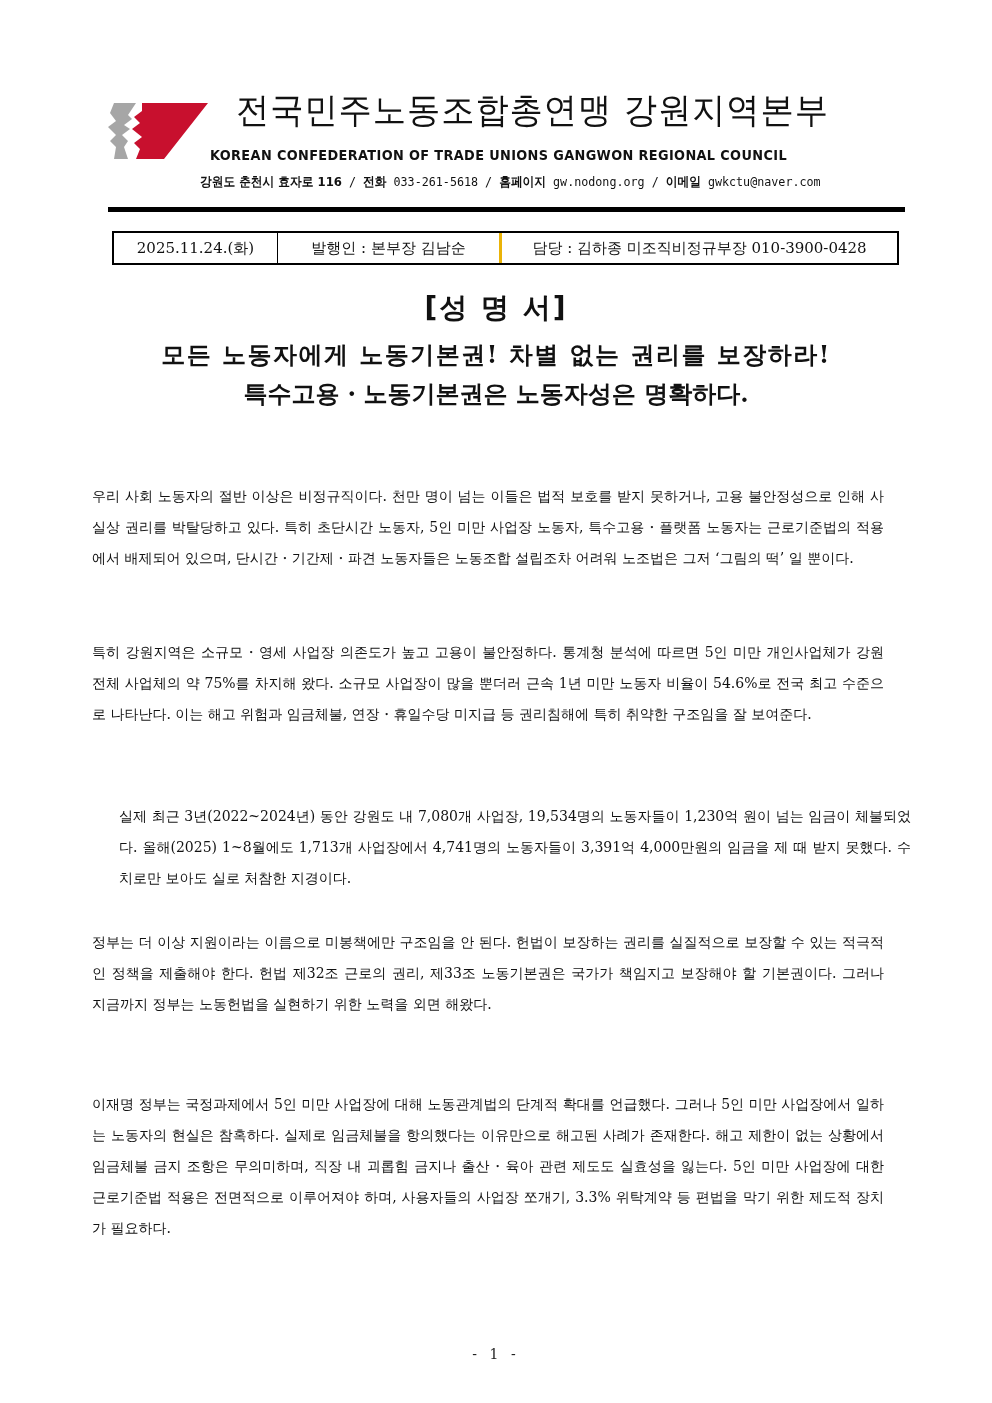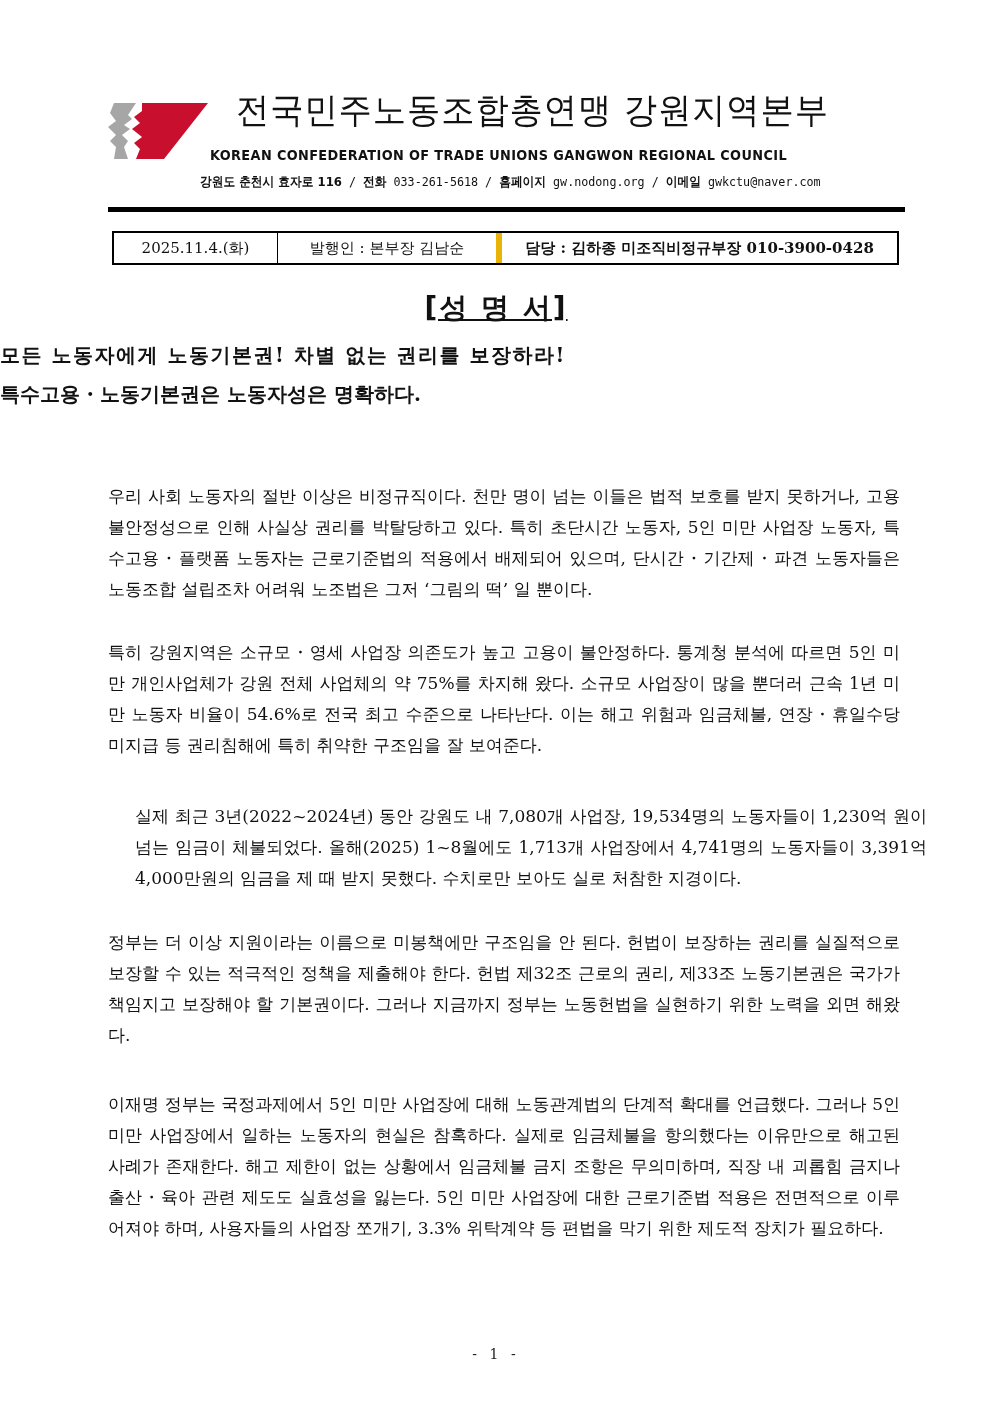--- a/index.html
+++ b/index.html
@@ -9,30 +9,30 @@
     .logo { position: absolute; left: 106px; top: 97px; width: 102px; height: 62px; }
     .org-title { position: absolute; left: 236px; top: 88px; width: 620px; font-family: "DejaVu Sans", sans-serif; font-size: 35px; letter-spacing: 1px; line-height: 44px; color: #111; white-space: nowrap; transform: scaleX(0.95); transform-origin: left; }
     .org-eng { position: absolute; left: 210px; top: 145px; width: 650px; font-family: "DejaVu Sans", sans-serif; font-size: 14px; font-weight: bold; letter-spacing: 0.4px; line-height: 20px; color: #111; white-space: nowrap; transform: scaleX(0.92); transform-origin: left; }
     .contact { position: absolute; left: 200px; top: 173px; width: 660px; font-size: 13px; line-height: 18px; color: #111; white-space: nowrap; font-family: "DejaVu Sans Mono", monospace; transform: scaleX(0.9); transform-origin: left; }
     .contact .b { font-family: "DejaVu Sans", sans-serif; font-weight: bold; }
     .rule { position: absolute; left: 108px; top: 207px; width: 797px; height: 5px; background: #000; }
 
     .info-table { position: absolute; left: 112px; top: 231px; width: 787px; height: 34px; border: 2px solid #000; box-sizing: border-box; display: flex; }
     .info-cell { height: 100%; display: flex; align-items: center; justify-content: center; font-size: 15px; color: #111; box-sizing: border-box; white-space: nowrap; }
     .info-cell.c1 { width: 164px; border-right: 1px solid #000; transform-origin: center; }
-    .info-cell.c2 { width: 224px; border-right: 6px solid #eab308; }
-    .info-cell.c3 { flex: 1; font-weight: bold; }
+    .info-cell.c2 { width: 224px; border-right: 3px solid #eab308; }
+    .info-cell.c3 { flex: 1; }
 
-    .doc-type { position: absolute; left: 0; width: 992px; top: 290px; text-align: center; font-family: "DejaVu Sans", sans-serif; font-weight: bold; font-size: 28px; line-height: 36px; letter-spacing: 2px; text-decoration: underline; }
-    .headline { position: absolute; left: 0; width: 992px; text-align: left; font-weight: bold; font-size: 20px; line-height: 28px; white-space: nowrap; }
+    .doc-type { position: absolute; left: 0; width: 992px; top: 290px; text-align: center; font-family: "DejaVu Sans", sans-serif; font-weight: bold; font-size: 28px; line-height: 36px; letter-spacing: 2px; }
+    .headline { position: absolute; left: 0; width: 992px; text-align: center; font-weight: bold; font-size: 24px; line-height: 28px; white-space: nowrap; }
     .h1 { top: 341px; letter-spacing: 1.5px; }
     .h2 { top: 380px; letter-spacing: 0px; }
     .h3 { top: 419px; }
 
-    .para { position: absolute; left: 108px; width: 792px; font-size: 17px; line-height: 31px; color: #111; text-align: justify; }
+    .para { position: absolute; left: 92px; width: 792px; font-size: 14px; line-height: 31px; color: #111; text-align: justify; }
     .para p { margin: 0; }
     .p1 { top: 481px; }
     .p2 { top: 637px; }
     .p3 { top: 801px; margin-left: 27px; }
     .p4 { top: 927px; }
     .p5 { top: 1089px; }
 
     .page-num { position: absolute; left: 0; width: 992px; top: 1346px; text-align: center; font-size: 14px; color: #222; letter-spacing: 4px; }
   </style>
 </head>
@@ -48,21 +48,21 @@
   <div class="org-title">전국민주노동조합총연맹 강원지역본부</div>
   <div class="org-eng">KOREAN CONFEDERATION OF TRADE UNIONS GANGWON REGIONAL COUNCIL</div>
 
   <div class="contact">
     <span class="b">강원도 춘천시 효자로 116</span><span> / </span><span class="b">전화</span> <span>033-261-5618</span><span> / </span><span class="b">홈페이지</span> <span>gw.nodong.org</span><span> / </span><span class="b">이메일</span> <span>gwkctu@naver.com</span>
   </div>
 
   <div class="rule"></div>
 
   <div class="info-table">
-    <div class="info-cell c1">2025.11.4.(화)</div>
+    <div class="info-cell c1">2025.11.24.(화)</div>
     <div class="info-cell c2">발행인 : 본부장 김남순</div>
     <div class="info-cell c3">담당 : 김하종 미조직비정규부장 010-3900-0428</div>
   </div>
 
   <div class="doc-type">[성 명 서]</div>
   <div class="headline h1">모든 노동자에게 노동기본권! 차별 없는 권리를 보장하라!</div>
   <div class="headline h2">특수고용・노동기본권은 노동자성은 명확하다.</div>
 
   <div class="para p1">
       <p>우리 사회 노동자의 절반 이상은 비정규직이다. 천만 명이 넘는 이들은 법적 보호를 받지 못하거나, 고용 불안정성으로 인해 사실상 권리를 박탈당하고 있다. 특히 초단시간 노동자, 5인 미만 사업장 노동자, 특수고용・플랫폼 노동자는 근로기준법의 적용에서 배제되어 있으며, 단시간・기간제・파견 노동자들은 노동조합 설립조차 어려워 노조법은 그저 ‘그림의 떡’ 일 뿐이다.</p>

